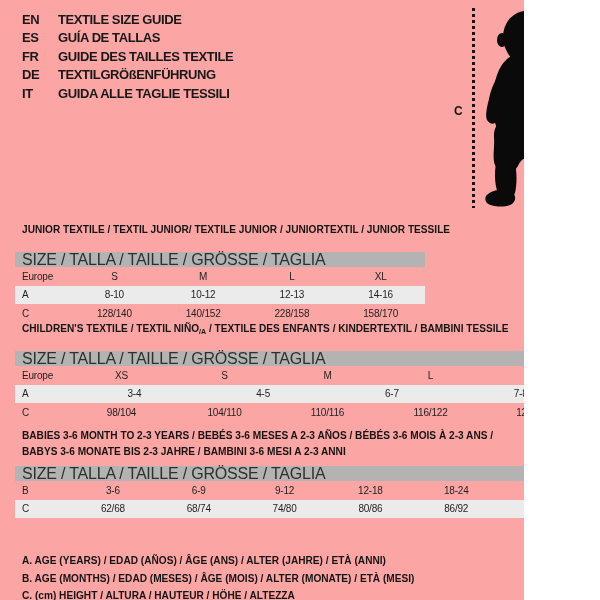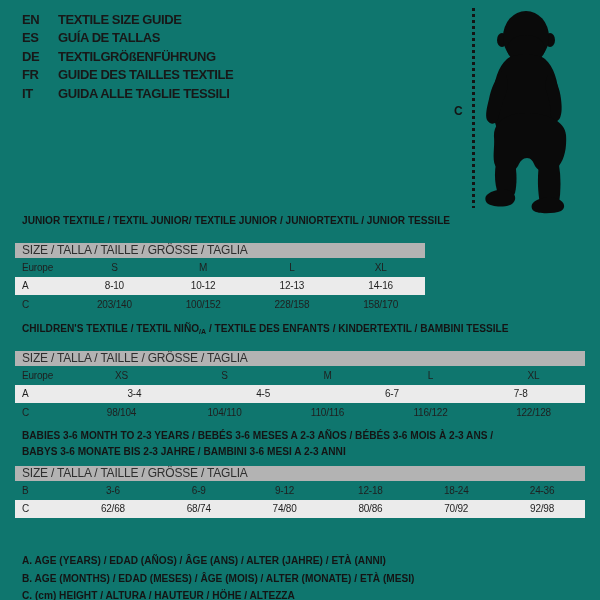--- a/index.html
+++ b/index.html
@@ -1,38 +1,38 @@
 <!DOCTYPE html>
 <html><head>
 <meta charset="utf-8">
 <style>
   html,body{margin:0;padding:0;background:#fff;}
   .canvas{
-    position:relative;width:600px;height:600px;background:#0f766e;overflow:hidden;
+    position:relative;width:524px;height:600px;background:#fca5a5;overflow:hidden;
     font-family:"Liberation Sans","DejaVu Sans",sans-serif;color:#1f1f1f;
   }
   
   .lang-list{position:absolute;left:22px;top:10px;}
   .lang-row{display:flex;height:18.5px;align-items:center;
     font-size:13px;font-weight:700;letter-spacing:-0.4px;color:#181818;}
   .lang-code{width:36px;flex:none;}
   
   .dash-line{position:absolute;left:472px;top:8px;width:2.5px;height:200px;
     background:repeating-linear-gradient(180deg,#141414 0 3px,transparent 3px 6px);}
   .c-label{position:absolute;left:454px;top:104px;font-size:12px;font-weight:700;color:#141414;}
   .baby-svg{position:absolute;left:477px;top:3px;}
   
   .sec{position:absolute;left:15px;}
   .sec-title{margin:0 0 16px 7px;font-size:11.5px;font-weight:700;line-height:13px;
     white-space:nowrap;transform:scaleX(.88);transform-origin:0 50%;color:#141414;}
   .sec-title sub{font-size:8px;vertical-align:-2px;}
   .sec2 .sec-title{margin-bottom:13px;}
   .sec3 .sec-title{margin-bottom:7px;line-height:15.5px;}
   .size-bar{height:15px;line-height:15px;background:#b3b3b3;color:#2f2f2f;
-    font-size:12px;letter-spacing:-0.2px;padding-left:7px;}
+    font-size:16px;letter-spacing:-0.2px;padding-left:7px;}
   .t-row{display:flex;height:18.5px;align-items:center;font-size:10px;
     letter-spacing:-0.2px;color:#1f1f1f;}
   .t-row .lbl{width:48px;padding-left:7px;flex:none;}
   .t-row .cell{flex:1;text-align:center;}
   .shaded{background:#ebebeb;}
   
   .footnotes{position:absolute;left:22px;top:552px;}
   .footnote{font-size:11.5px;font-weight:700;line-height:17.5px;white-space:nowrap;
     transform:scaleX(.88);transform-origin:0 50%;color:#141414;}
 </style>
@@ -44,26 +44,26 @@
   <div class="lang-list">
     <div class="lang-row">
       <span class="lang-code">EN</span>
       <span class="lang-label">TEXTILE SIZE GUIDE</span>
     </div>
     <div class="lang-row">
       <span class="lang-code">ES</span>
       <span class="lang-label">GUÍA DE TALLAS</span>
     </div>
     <div class="lang-row">
+      <span class="lang-code">FR</span>
+      <span class="lang-label">GUIDE DES TAILLES TEXTILE</span>
+    </div>
+    <div class="lang-row">
       <span class="lang-code">DE</span>
       <span class="lang-label">TEXTILGRÖßENFÜHRUNG</span>
-    </div>
-    <div class="lang-row">
-      <span class="lang-code">FR</span>
-      <span class="lang-label">GUIDE DES TAILLES TEXTILE</span>
     </div>
     <div class="lang-row">
       <span class="lang-code">IT</span>
       <span class="lang-label">GUIDA ALLE TAGLIE TESSILI</span>
     </div>
   </div>
 
   <div class="dash-line"></div>
   <div class="c-label">C</div>
   <svg class="baby-svg" width="120" height="211" viewBox="0 0 120 211" aria-hidden="true">
@@ -84,41 +84,41 @@
       <path d="M17,134 C16,120 28,110 49,110 C70,110 88,118 89,132 C90,146 87,158 80,165 C73,171 62,170 58,163 C56,158 54,155 50,155 C46,155 43,158 41,163 C37,170 26,171 20,165 C14,159 18,146 17,134 Z"></path>
 
       <path d="M19,160 C17,172 18,182 21,191 C24,197 36,197 38,190 C40,181 40,170 38,160 Z"></path>
       <path d="M9,193 C14,187 26,185 33,188 C39,191 40,197 35,201 C28,205 14,204 10,200 C8,198 8,195 9,193 Z"></path>
 
       <path d="M62,162 C60,176 61,190 63,201 C66,207 80,207 82,200 C84,188 84,174 82,162 Z"></path>
       <path d="M56,200 C60,195 73,193 81,196 C88,199 89,205 84,208 C77,211 61,211 57,208 C54,206 54,202 56,200 Z"></path>
     </g>
   </svg>
 
-  <section class="sec sec1" style="top:214px;width:410px">
+  <section class="sec sec1" style="top:223px;width:410px">
     <h2 class="sec-title">JUNIOR TEXTILE / TEXTIL JUNIOR/ TEXTILE JUNIOR / JUNIORTEXTIL / JUNIOR TESSILE</h2>
     <div class="size-bar">SIZE / TALLA / TAILLE / GRÖSSE / TAGLIA</div>
     <div class="t-row">
       <span class="lbl">Europe</span>
       <span class="cell">S</span>
       <span class="cell">M</span>
       <span class="cell">L</span>
       <span class="cell">XL</span>
     </div>
     <div class="t-row shaded">
       <span class="lbl">A</span>
       <span class="cell">8-10</span>
       <span class="cell">10-12</span>
       <span class="cell">12-13</span>
       <span class="cell">14-16</span>
     </div>
     <div class="t-row">
       <span class="lbl">C</span>
-      <span class="cell">203/140</span>
-      <span class="cell">100/152</span>
+      <span class="cell">128/140</span>
+      <span class="cell">140/152</span>
       <span class="cell">228/158</span>
       <span class="cell">158/170</span>
     </div>
   </section>
 
   <section class="sec sec2" style="top:322px;width:570px">
     <h2 class="sec-title"><span>CHILDREN'S TEXTILE / TEXTIL NIÑO</span><sub>/A</sub><span> / TEXTILE DES ENFANTS / KINDERTEXTIL / BAMBINI TESSILE</span></h2>
     <div class="size-bar">SIZE / TALLA / TAILLE / GRÖSSE / TAGLIA</div>
     <div class="t-row">
       <span class="lbl">Europe</span>
@@ -156,21 +156,21 @@
       <span class="cell">12-18</span>
       <span class="cell">18-24</span>
       <span class="cell">24-36</span>
     </div>
     <div class="t-row shaded">
       <span class="lbl">C</span>
       <span class="cell">62/68</span>
       <span class="cell">68/74</span>
       <span class="cell">74/80</span>
       <span class="cell">80/86</span>
-      <span class="cell">70/92</span>
+      <span class="cell">86/92</span>
       <span class="cell">92/98</span>
     </div>
   </section>
 
   <div class="footnotes">
     <div class="footnote">A. AGE (YEARS) / EDAD (AÑOS) / ÂGE (ANS) / ALTER (JAHRE) / ETÀ (ANNI)</div>
     <div class="footnote">B. AGE (MONTHS) / EDAD (MESES) / ÂGE (MOIS) / ALTER (MONATE) / ETÀ (MESI)</div>
     <div class="footnote">C. (cm) HEIGHT / ALTURA / HAUTEUR / HÖHE / ALTEZZA</div>
   </div>
 

